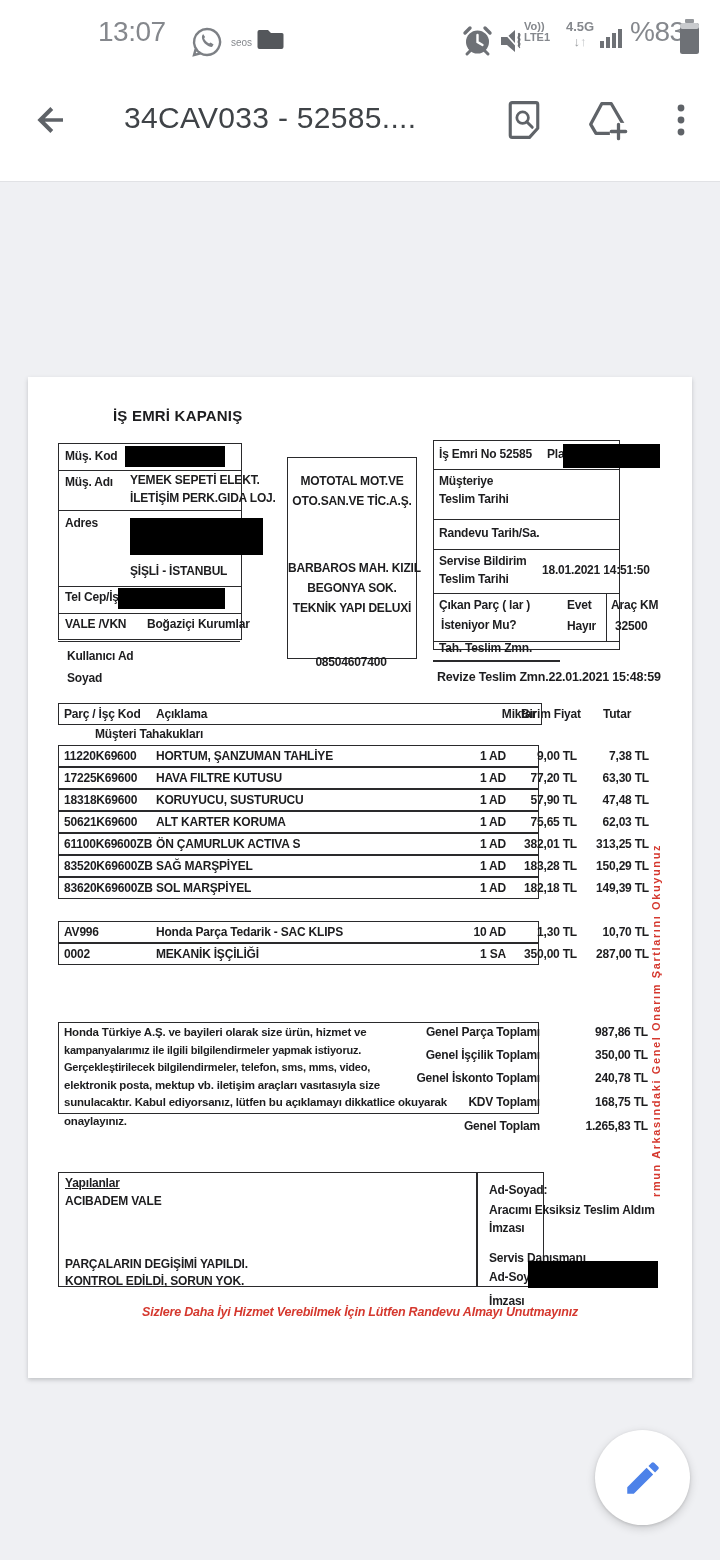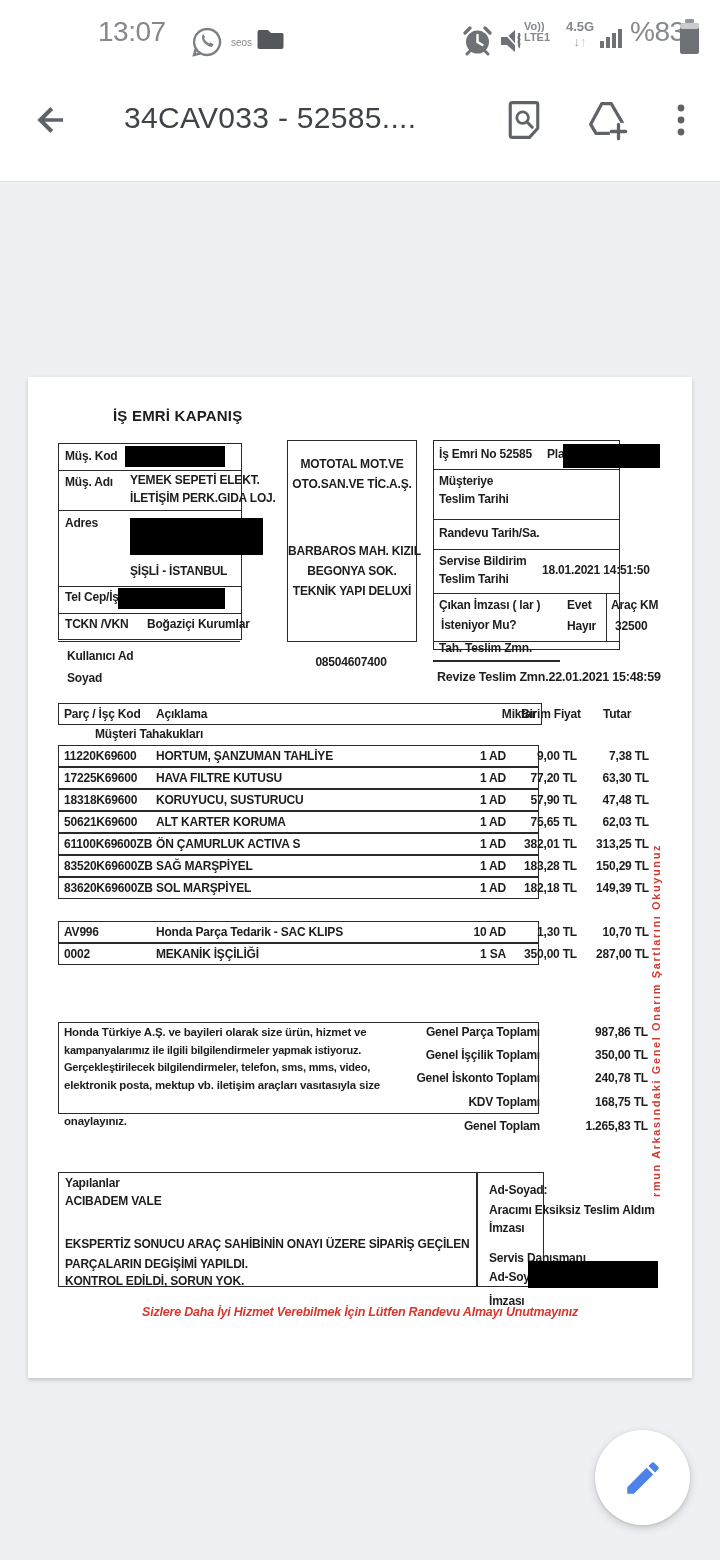--- a/index.html
+++ b/index.html
@@ -154,33 +154,33 @@
     <div class="hline" style="top:66px"></div>
     <div class="hline" style="top:142px"></div>
     <div class="hline" style="top:169px"></div>
     <div class="t" style="left:6px;top:5px">Müş. Kod</div>
     <div class="t" style="left:6px;top:31px">Müş. Adı</div>
     <div class="t" style="left:71px;top:29px">YEMEK SEPETİ ELEKT.</div>
     <div class="t" style="left:71px;top:47px">İLETİŞİM PERK.GIDA LOJ.</div>
     <div class="t" style="left:6px;top:72px">Adres</div>
     <div class="t" style="left:71px;top:120px">ŞİŞLİ - İSTANBUL</div>
     <div class="t" style="left:6px;top:146px">Tel Cep/İş</div>
-    <div class="t" style="left:6px;top:173px">TCKN /VKN</div>
+    <div class="t" style="left:6px;top:173px">VALE /VKN</div>
     <div class="t" style="left:88px;top:173px">Boğaziçi Kurumlar</div>
   </div>
   <div class="hline" style="left:30px;width:182px;top:264px;right:auto"></div>
 
   <div class="t" style="left:39px;top:272px">Kullanıcı Ad</div>
   <div class="t" style="left:39px;top:294px">Soyad</div>
 
   <div class="redact" style="left:97px;top:69px;width:100px;height:21px"></div>
   <div class="redact" style="left:102px;top:141px;width:133px;height:37px"></div>
   <div class="redact" style="left:90px;top:211px;width:107px;height:21px"></div>
 
-  <div class="box" style="left:259px;top:63px;width:128px;height:200px">
+  <div class="box" style="left:259px;top:80px;width:128px;height:200px">
     <div class="t ctr" style="left:0;top:16px;width:128px;white-space:normal">MOTOTAL MOT.VE</div>
     <div class="t ctr" style="left:0;top:36px;width:128px">OTO.SAN.VE TİC.A.Ş.</div>
     <div class="t ctr" style="left:0;top:103px;width:128px">BARBAROS MAH. KIZIL</div>
     <div class="t ctr" style="left:0;top:123px;width:128px">BEGONYA SOK.</div>
     <div class="t ctr" style="left:0;top:143px;width:128px">TEKNİK YAPI DELUXİ</div>
   </div>
   <div class="t ctr" style="left:259px;top:278px;width:128px;font-weight:700">08504607400</div>
 
   <div class="box" style="left:405px;top:63px;width:185px;height:208px">
     <div class="hline" style="top:28px"></div>
@@ -191,21 +191,21 @@
     <div class="vline" style="left:172px;top:152px;height:48px"></div>
 
     <div class="t" style="left:5px;top:6px">İş Emri No  52585</div>
     <div class="t" style="left:113px;top:6px">Plaka 34</div>
     <div class="t" style="left:5px;top:33px">Müşteriye</div>
     <div class="t" style="left:5px;top:51px">Teslim Tarihi</div>
     <div class="t" style="left:5px;top:85px">Randevu Tarih/Sa.</div>
     <div class="t" style="left:5px;top:113px">Servise Bildirim</div>
     <div class="t" style="left:5px;top:131px">Teslim Tarihi</div>
     <div class="t" style="left:108px;top:122px">18.01.2021 14:51:50</div>
-    <div class="t" style="left:5px;top:157px">Çıkan İmzası ( lar )</div>
+    <div class="t" style="left:5px;top:157px">Çıkan Parç ( lar )</div>
     <div class="t" style="left:7px;top:177px">İsteniyor Mu?</div>
     <div class="t" style="left:133px;top:157px">Evet</div>
     <div class="t" style="left:133px;top:178px">Hayır</div>
     <div class="t" style="left:177px;top:157px">Araç KM</div>
     <div class="t" style="left:181px;top:178px">32500</div>
     <div class="t" style="left:5px;top:200px">Tah. Teslim Zmn.</div>
   </div>
   <div class="redact" style="left:535px;top:67px;width:97px;height:24px"></div>
   <div class="hline" style="left:405px;width:127px;top:283px;right:auto;border-top-width:2px"></div>
   <div class="t" style="left:409px;top:293px;font-size:12.5px">Revize Teslim Zmn.22.01.2021 15:48:59</div>
@@ -283,37 +283,37 @@
     <div class="cell rt" style="left:500px;width:90px">287,00 TL</div>
   </div>
 
   <div id="side-note">rmun Arkasındaki Genel Onarım Şartlarını Okuyunuz</div>
 
   <div class="box" style="left:30px;top:645px;width:479px;height:90px"></div>
   <div class="t" style="left:36px;top:649px;font-size:11.5px">Honda Türkiye A.Ş. ve bayileri olarak size ürün, hizmet ve</div>
   <div class="t" style="left:36px;top:667px;font-size:11px">kampanyalarımız ile ilgili bilgilendirmeler yapmak istiyoruz.</div>
   <div class="t" style="left:36px;top:684px;font-size:11px">Gerçekleştirilecek bilgilendirmeler, telefon, sms, mms, video,</div>
   <div class="t" style="left:36px;top:702px;font-size:11.5px">elektronik posta, mektup vb. iletişim araçları vasıtasıyla size</div>
+  <div class="t" style="left:36px;top:719px;font-size:11.5px">sunulacaktır. Kabul ediyorsanız, lütfen bu açıklamayı dikkatlice okuyarak</div>
   <div class="t" style="left:36px;top:738px;font-size:11.5px">onaylayınız.</div>
 
   <div class="t rt" style="left:340px;top:648px;width:172px">Genel Parça Toplamı</div>
   <div class="t rt" style="left:520px;top:648px;width:100px">987,86 TL</div>
   <div class="t rt" style="left:340px;top:671px;width:172px">Genel İşçilik Toplamı</div>
   <div class="t rt" style="left:520px;top:671px;width:100px">350,00 TL</div>
   <div class="t rt" style="left:340px;top:694px;width:172px">Genel İskonto Toplamı</div>
   <div class="t rt" style="left:520px;top:694px;width:100px">240,78 TL</div>
   <div class="t rt" style="left:340px;top:718px;width:172px">KDV Toplamı</div>
   <div class="t rt" style="left:520px;top:718px;width:100px">168,75 TL</div>
   <div class="t rt" style="left:340px;top:742px;width:172px">Genel Toplam</div>
   <div class="t rt" style="left:520px;top:742px;width:100px">1.265,83 TL</div>
 
   <div class="box" style="left:30px;top:795px;width:418px;height:113px">
-    <div class="t" style="left:6px;top:3px;">Yapılanlar</div>
+    <div class="t" style="left:6px;top:3px;text-decoration:underline">Yapılanlar</div>
     <div class="t" style="left:6px;top:21px">ACIBADEM VALE</div>
-    <div class="t" style="left:6px;top:64px">EKSPERTİZ SONUCU ARAÇ SAHİBİNİN ONAYI ÜZERE SİPARİŞ GEÇİLEN</div>
     <div class="t" style="left:6px;top:84px">PARÇALARIN DEGİŞİMİ YAPILDI.</div>
     <div class="t" style="left:6px;top:101px">KONTROL EDİLDİ, SORUN YOK.</div>
   </div>
   <div class="box" style="left:448px;top:795px;width:66px;height:113px"></div>
   <div class="t" style="left:461px;top:806px">Ad-Soyad:</div>
   <div class="t" style="left:461px;top:826px">Aracımı Eksiksiz Teslim Aldım</div>
   <div class="t" style="left:461px;top:844px">İmzası</div>
   <div class="t" style="left:461px;top:874px">Servis Danışmanı</div>
   <div class="t" style="left:461px;top:893px">Ad-Soyad:</div>
   <div class="t" style="left:461px;top:917px">İmzası</div>

